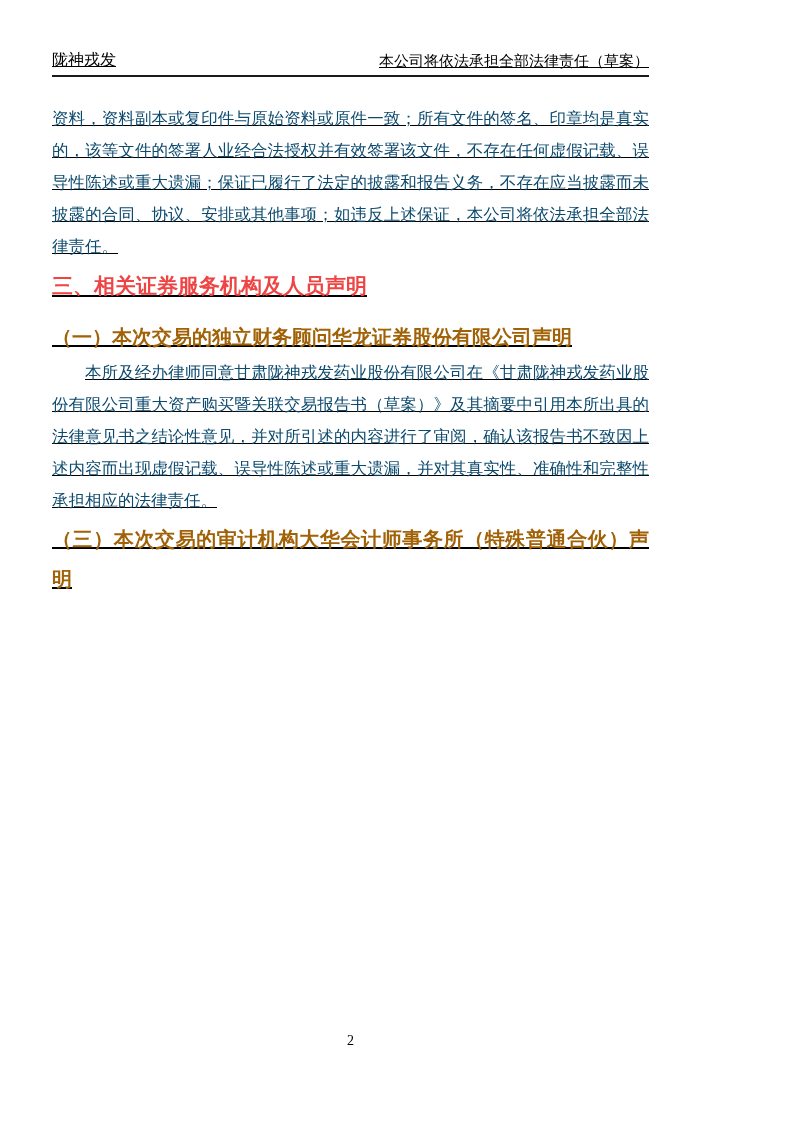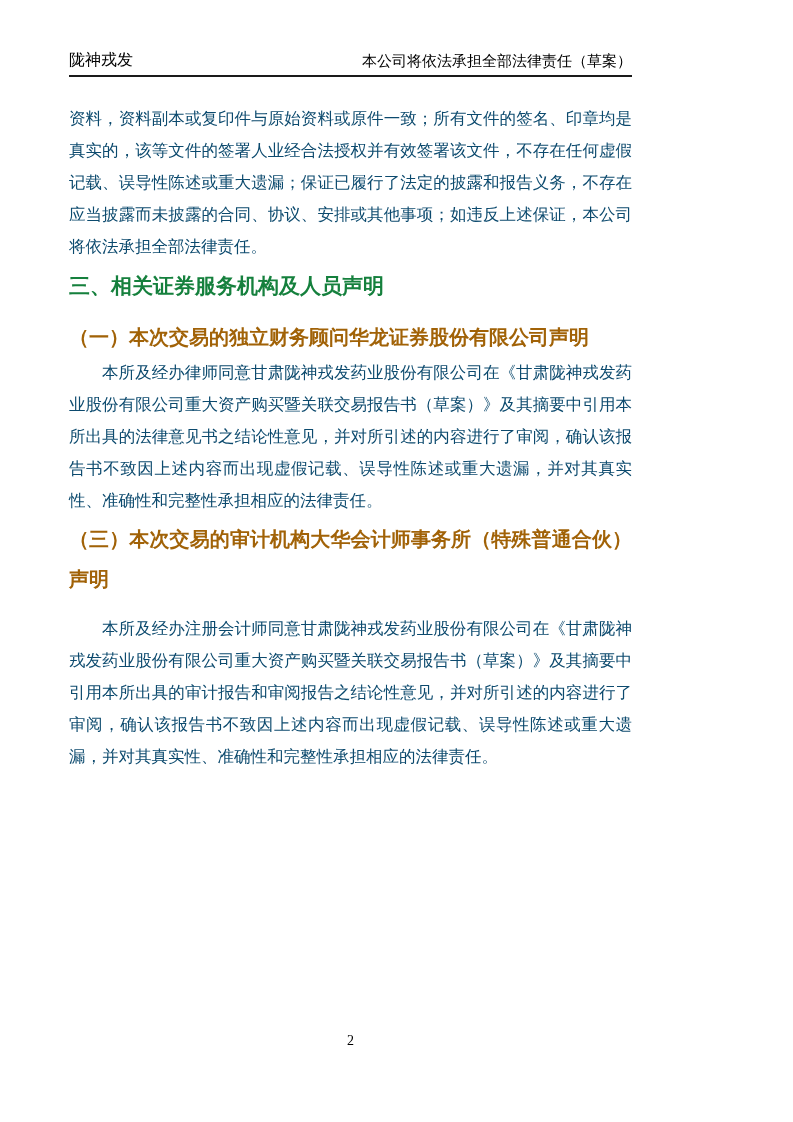--- a/index.html
+++ b/index.html
@@ -6,23 +6,24 @@
     margin: 0;
     padding: 0;
     background: #ffffff;
   }
   .page {
     position: relative;
     width: 701px;
     height: 1122px;
     background: #ffffff;
     box-sizing: border-box;
-    padding: 0 69px;
+    padding: 0 52px;
     color: #000000;
     overflow: hidden;
+    text-decoration: underline;
   }
   .doc-header {
     display: flex;
     justify-content: space-between;
     align-items: flex-end;
     padding-top: 50px;
     padding-bottom: 4px;
     border-bottom: 2px solid #1a1a1a;
     font-family: "Liberation Serif", serif;
   }
@@ -44,21 +45,21 @@
   .mt26 { margin-top: 26px; }
   .mt13 { margin-top: 13px; }
   .mt8  { }
   .mt14 { margin-top: 14px; }
   .h1 {
     font-family: "Liberation Sans", sans-serif;
     font-weight: bold;
     font-size: 21px;
     line-height: 30px;
     margin: 8px 0 0 0;
-    color: #15803d;
+    color: #ef4444;
   }
   .h2 {
     font-family: "Liberation Sans", sans-serif;
     font-weight: bold;
     font-size: 20px;
     line-height: 40px;
     text-align: justify;
     color: #a16207;
     margin: 0;
   }
@@ -93,21 +94,20 @@
     <h1 class="h1">三、相关证券服务机构及人员声明</h1>
 
     <h2 class="h2 h2a">（一）本次交易的独立财务顾问华龙证券股份有限公司声明</h2>
 
 
 
     <p class="body-para indent mt8">本所及经办律师同意甘肃陇神戎发药业股份有限公司在《甘肃陇神戎发药业股份有限公司重大资产购买暨关联交易报告书（草案）》及其摘要中引用本所出具的法律意见书之结论性意见，并对所引述的内容进行了审阅，确认该报告书不致因上述内容而出现虚假记载、误导性陈述或重大遗漏，并对其真实性、准确性和完整性承担相应的法律责任。</p>
 
     <h2 class="h2 h2c">（三）本次交易的审计机构大华会计师事务所（特殊普通合伙）声明</h2>
 
-    <p class="body-para indent mt14">本所及经办注册会计师同意甘肃陇神戎发药业股份有限公司在《甘肃陇神戎发药业股份有限公司重大资产购买暨关联交易报告书（草案）》及其摘要中引用本所出具的审计报告和审阅报告之结论性意见，并对所引述的内容进行了审阅，确认该报告书不致因上述内容而出现虚假记载、误导性陈述或重大遗漏，并对其真实性、准确性和完整性承担相应的法律责任。</p>
 
   </main>
 
   <footer class="page-num">
     <span>2</span>
   </footer>
 
 </div>
 
 </body></html>

